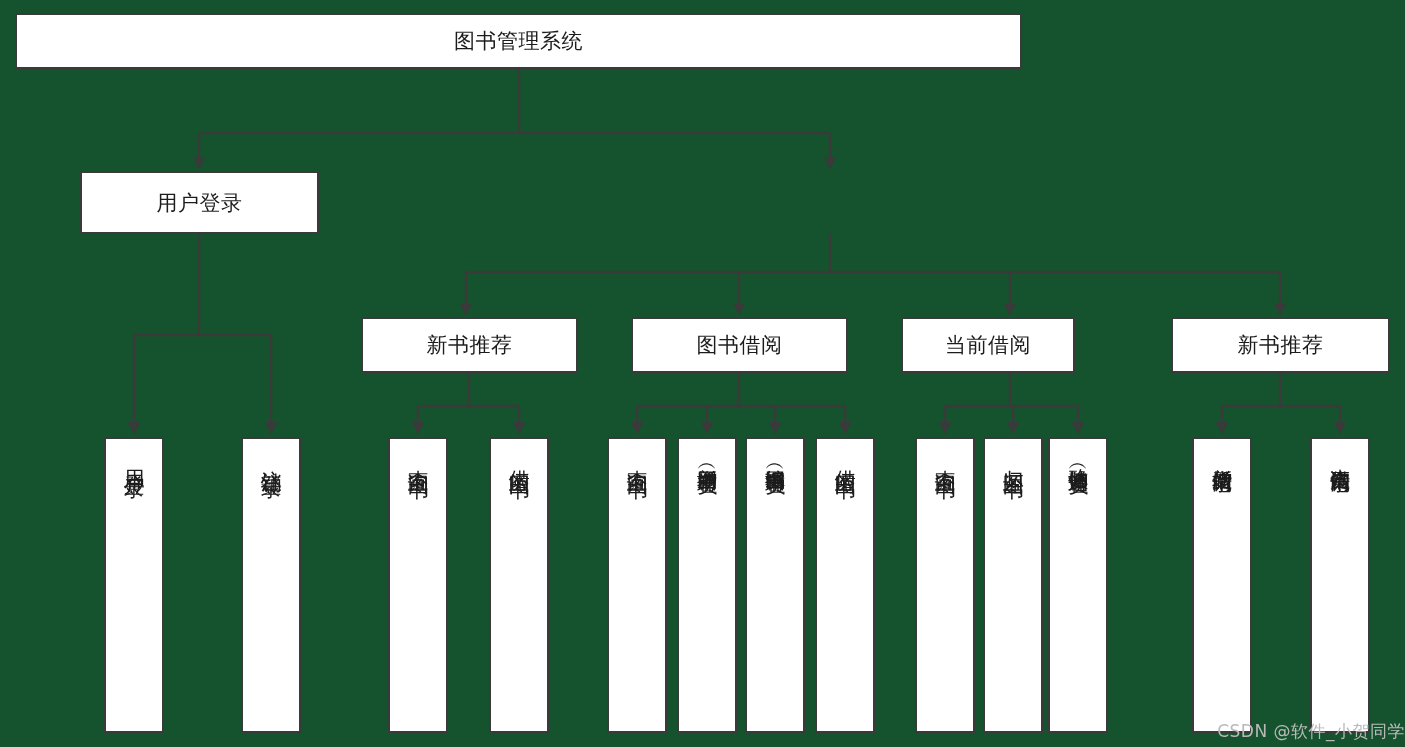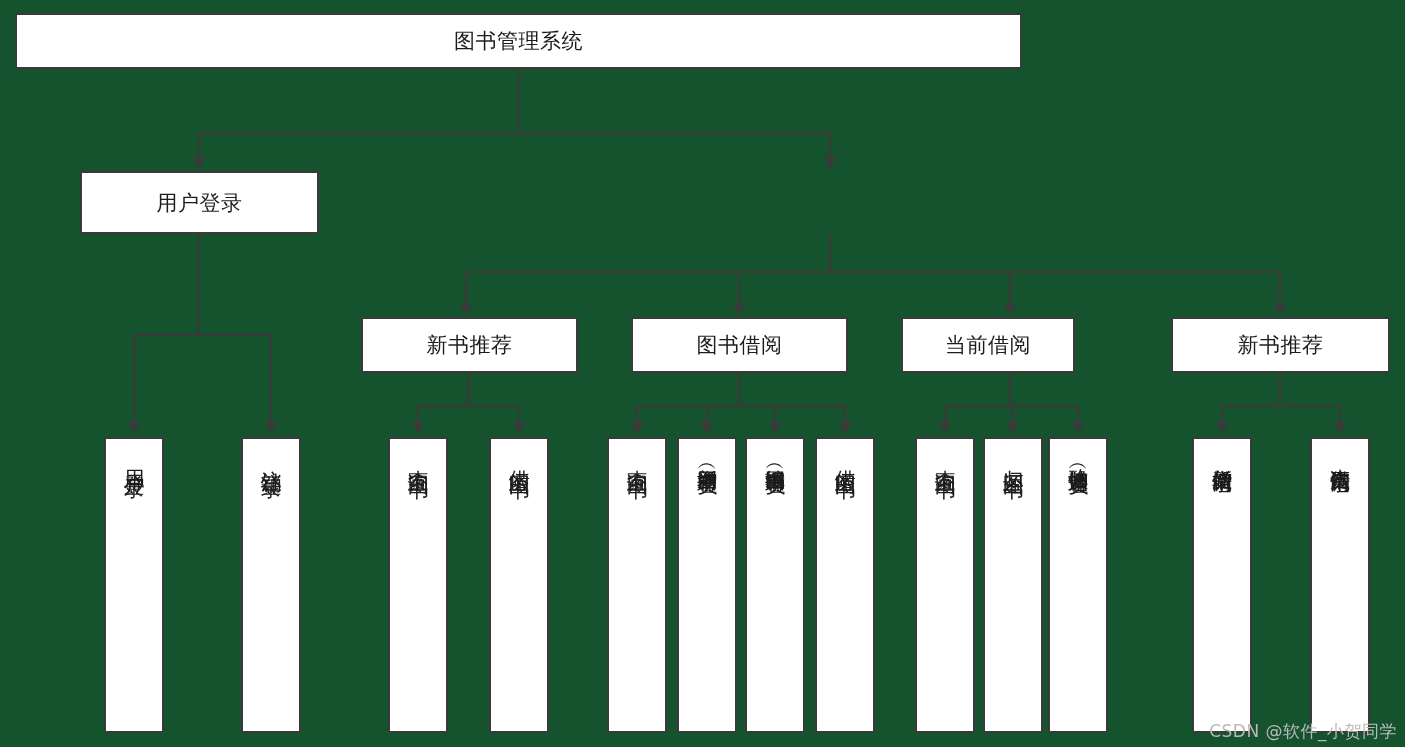--- a/index.html
+++ b/index.html
@@ -54,21 +54,21 @@
     letter-spacing: 3px;
     white-space: nowrap;
     color: #1c1c1c;
   }
   .vtext.tight {
     letter-spacing: 1px;
     font-size: 20px;
   }
   .watermark {
     position: absolute;
-    right: 8px;
+    right: 0;
     bottom: 4px;
     font-size: 17px;
     color: #b9b9b9;
     letter-spacing: 0.5px;
     white-space: nowrap;
   }
 </style>
 </head>
 <body>
 

